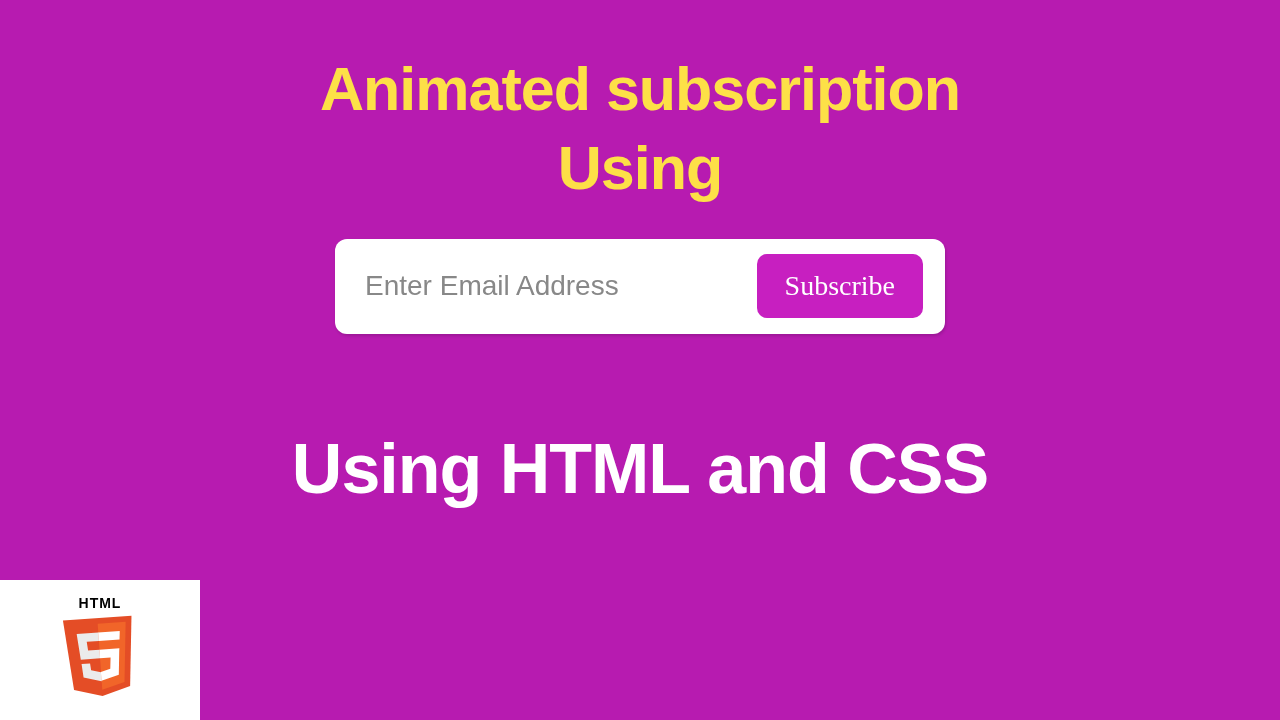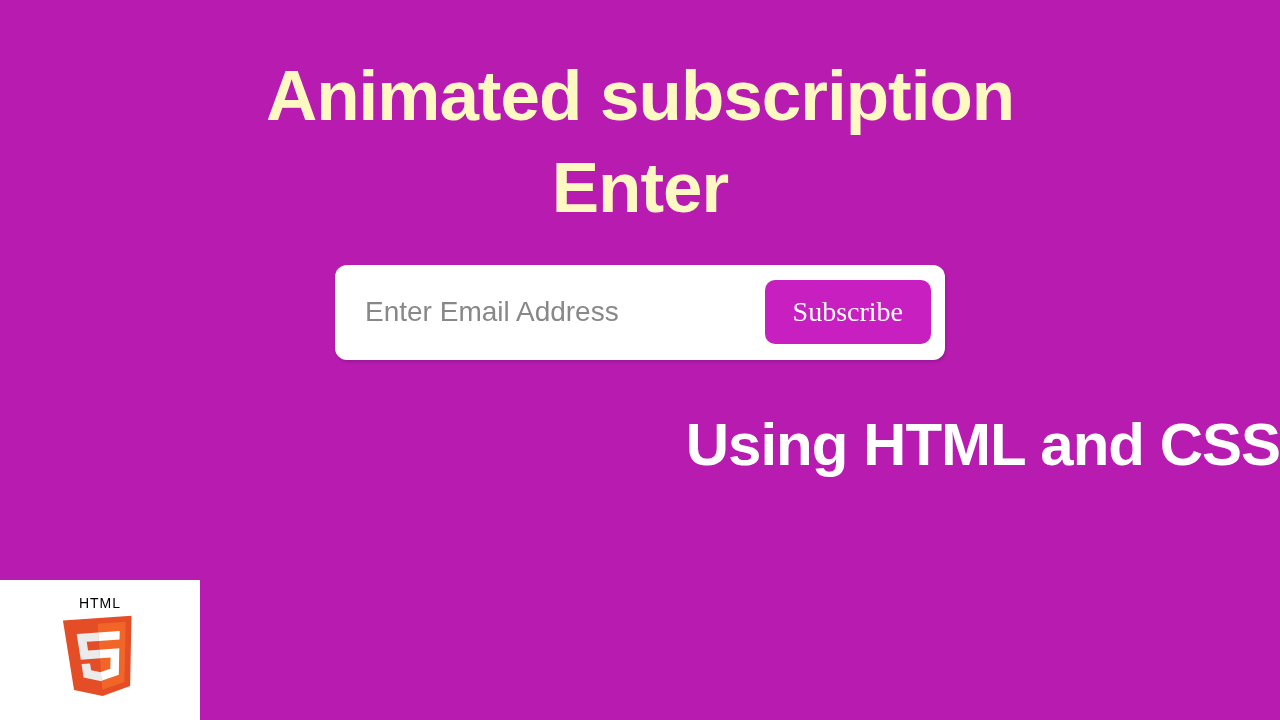--- a/index.html
+++ b/index.html
@@ -5,37 +5,37 @@
 * { margin: 0; padding: 0; box-sizing: border-box; }
 body {
   width: 1280px;
   height: 720px;
   background: #b71bb0;
   position: relative;
   font-family: Arial, sans-serif;
   overflow: hidden;
 }
 .title {
-  color: #fef9c3;
-  font-size: 71px;
+  color: #fde047;
+  font-size: 61px;
   font-weight: 900;
   text-align: center;
   line-height: 1.3;
   padding-top: 50px;
   letter-spacing: -1px;
 }
 .form-container {
   width: 610px;
   height: 95px;
   background: #fff;
   border-radius: 12px;
   margin: 30px auto 0;
   display: flex;
   align-items: center;
-  padding: 0 14px 0 30px;
+  padding: 0 22px 0 30px;
   box-shadow: 1px 2px 3px rgba(0,0,0,0.15);
 }
 .email-input {
   flex: 1;
   border: none;
   outline: none;
   font-size: 28px;
   color: #888;
   background: transparent;
 }
@@ -45,24 +45,24 @@
   color: #fff;
   border: none;
   border-radius: 10px;
   font-size: 28px;
   font-family: Liberation Serif, serif;
   padding: 16px 28px;
   cursor: pointer;
 }
 .subtitle {
   color: #fff;
-  font-size: 60px;
+  font-size: 70px;
   font-weight: 900;
-  text-align: right;
-  margin-top: 50px;
+  text-align: center;
+  margin-top: 95px;
   letter-spacing: -1px;
 }
 .badge-corner {
   position: absolute;
   left: 0;
   bottom: 0;
   width: 200px;
   height: 140px;
   background: #fff;
   display: flex;
@@ -73,35 +73,35 @@
 .shield {
   position: relative;
   width: 82px;
   height: 110px;
   display: flex;
   flex-direction: column;
   align-items: center;
 }
 .shield-label {
   font-size: 14px;
-  font-weight: 400;
+  font-weight: 700;
   color: #000;
   letter-spacing: 1px;
   margin-bottom: 2px;
 }
 .html5-shield svg { transform: rotate(-4deg); }
 .css3-shield svg { transform: rotate(6deg); }
 .css3-shield { margin-left: -10px; }
 </style>
 </head>
 <body>
 
 <div class="title">
   <span>Animated subscription</span><br>
-  <span>Enter</span>
+  <span>Using</span>
 </div>
 
 <div class="form-container">
   <input type="text" class="email-input" placeholder="Enter Email Address" style="">
   <button class="subscribe-btn">Subscribe</button>
 </div>
 
 <div class="subtitle">Using HTML and CSS</div>
 
 <div class="badge-corner">

